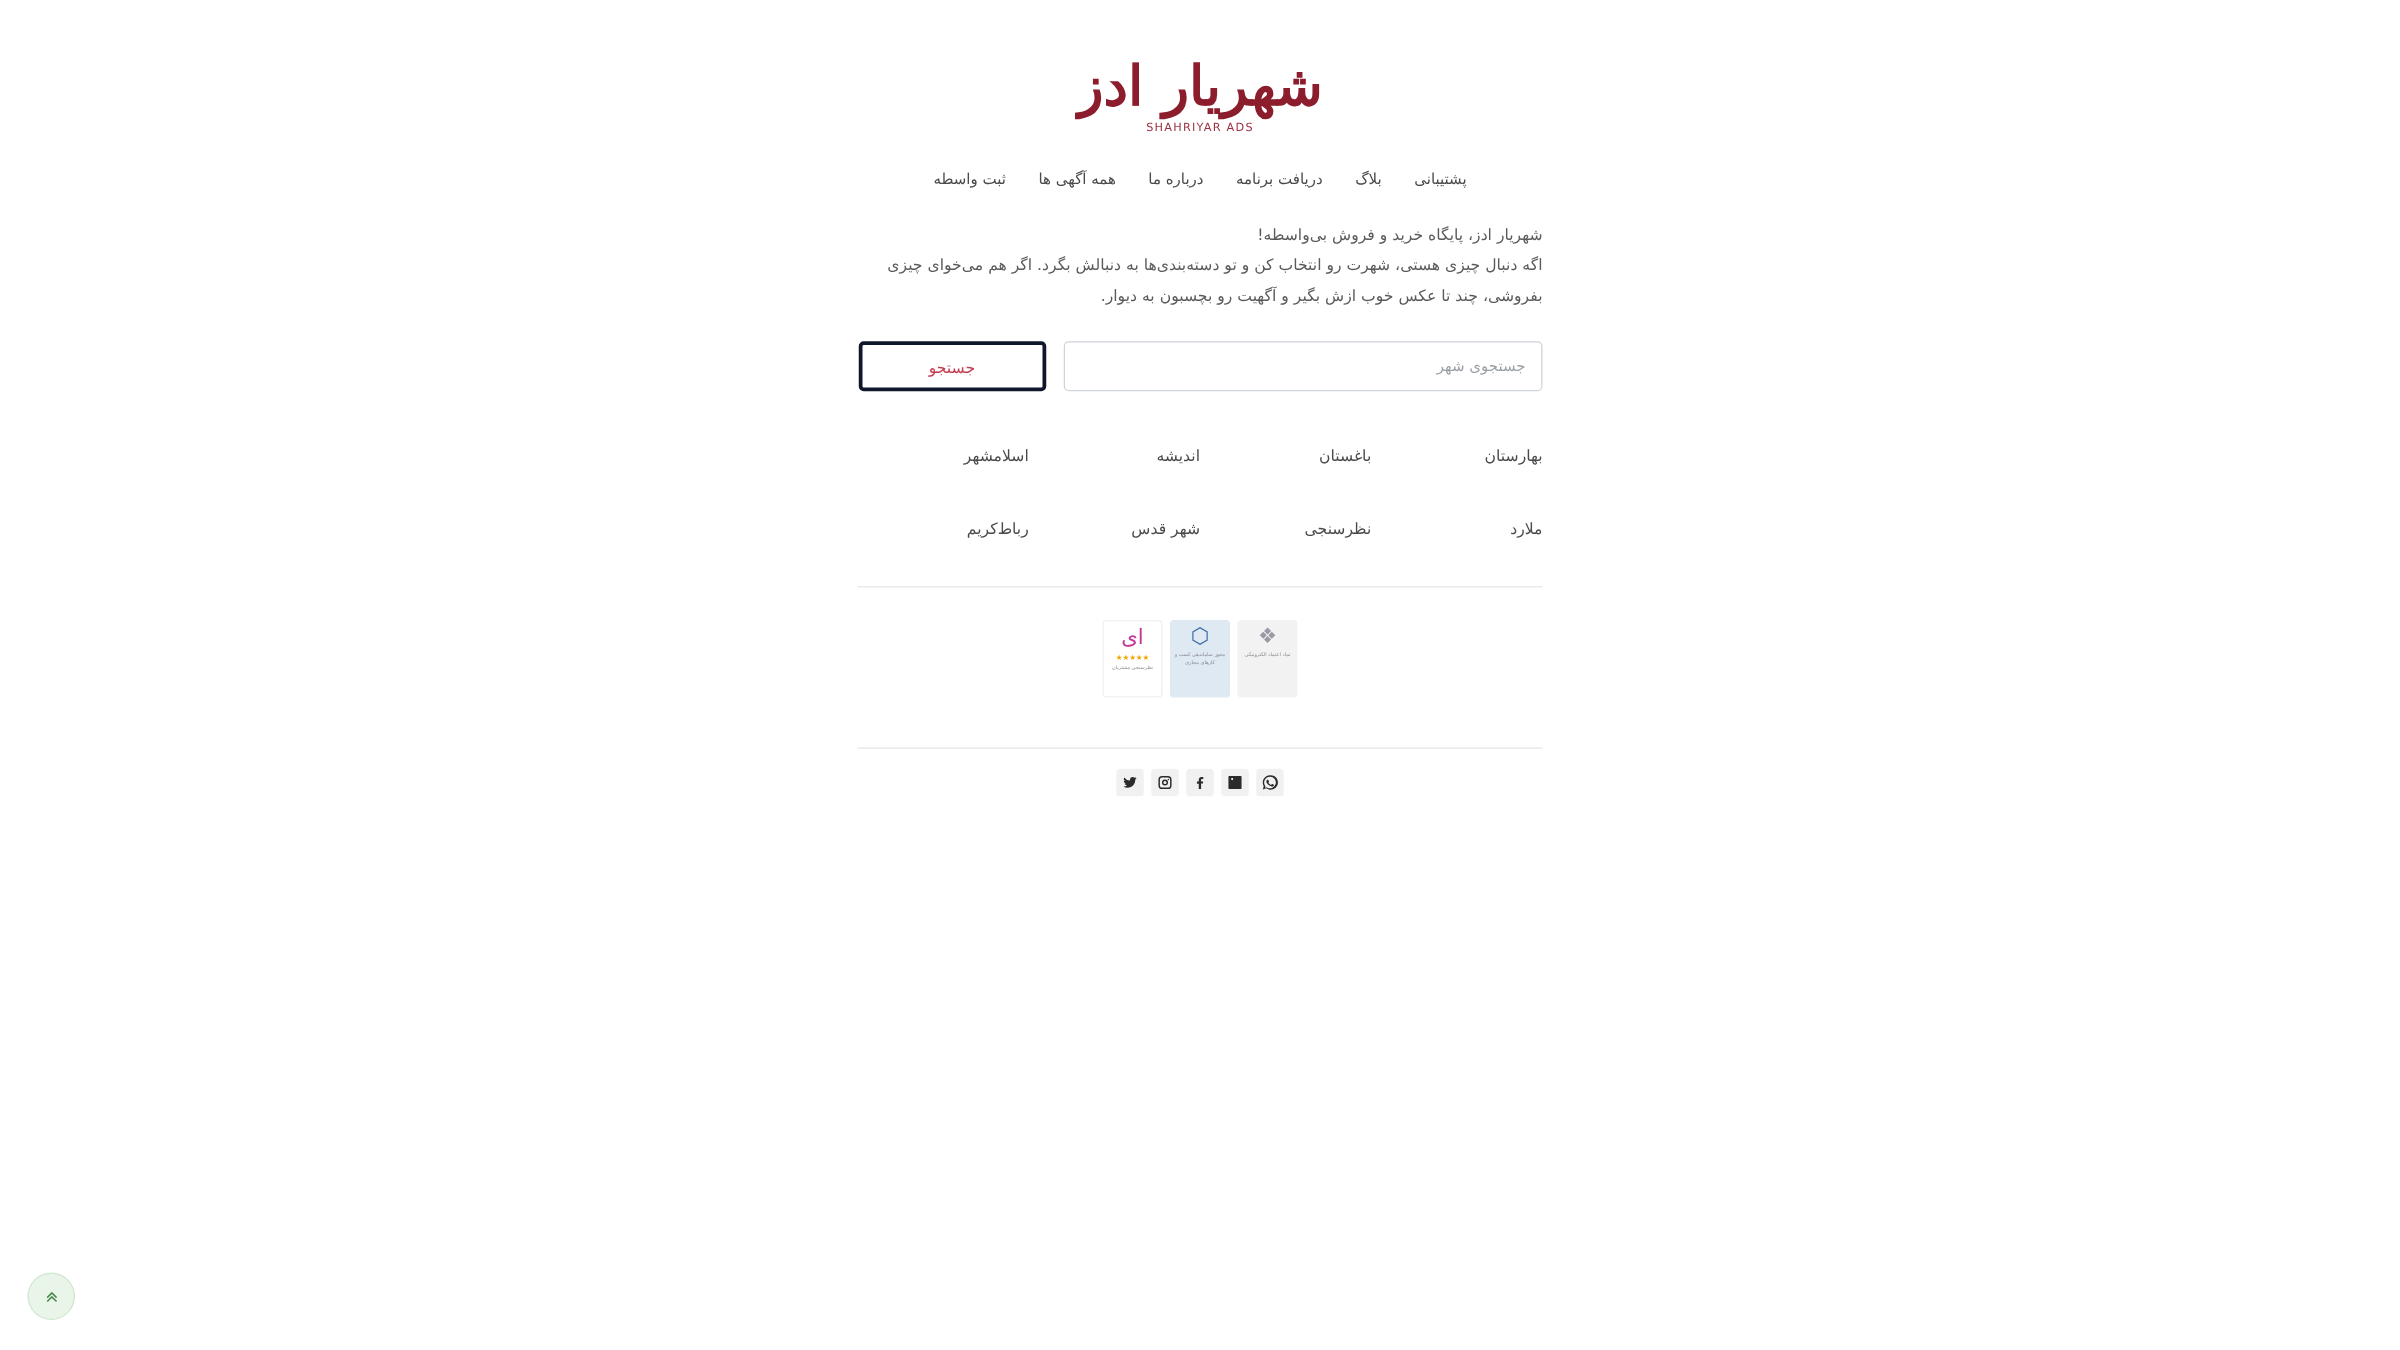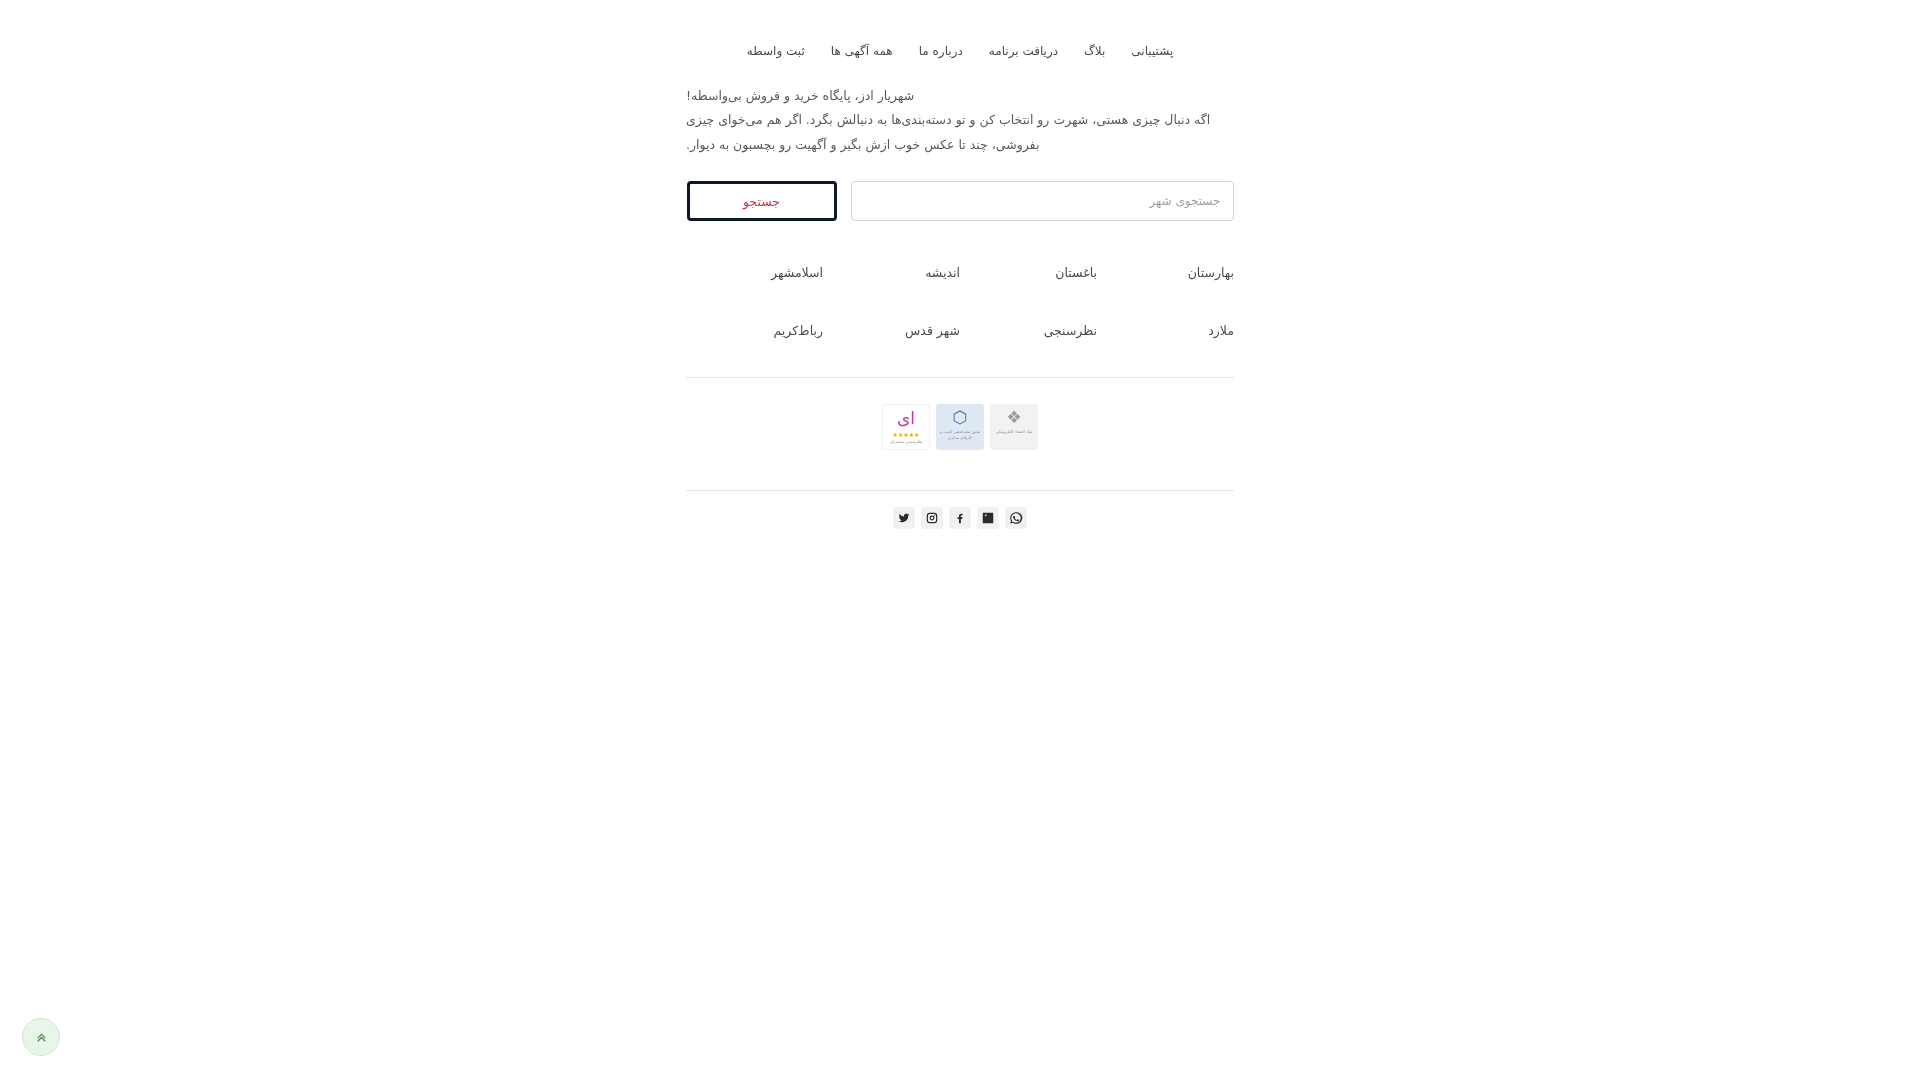--- a/index.html
+++ b/index.html
@@ -74,21 +74,21 @@
   .nav a {
     font-size: 12px;
     color: #4a4a4a;
     text-decoration: none;
     padding: 4px 13px;
     white-space: nowrap;
   }
 
   
   .intro {
-    text-align: left;
+    text-align: right;
     color: #5a5a5a;
     font-size: 12.5px;
     line-height: 1.95;
     padding: 6px 0 10px 0;
   }
   .intro .line1 { display: block; }
   .intro .line2 { display: block; }
 
   
   .search-row {
@@ -163,21 +163,21 @@
   
   .badges {
     display: flex;
     justify-content: center;
     align-items: flex-start;
     gap: 6px;
     padding: 26px 0 22px 0;
   }
   .badge {
     width: 48px;
-    height: 46px;
+    height: 62px;
     border-radius: 3px;
     display: flex;
     flex-direction: column;
     align-items: center;
     justify-content: flex-start;
     padding-top: 5px;
     box-sizing: border-box;
     font-size: 4.5px;
     line-height: 1.5;
     text-align: center;
@@ -235,20 +235,26 @@
   }
   .scroll-top svg { width: 15px; height: 15px; stroke: #4c8a4c; fill: none; stroke-width: 2; }
 </style>
 </head>
 <body>
 
 <div class="page">
 
   <div class="container">
 
+    <div class="logo-wrap">
+      <div class="logo">
+        <span class="logo-text">شهریار ادز</span>
+        <span class="logo-sub">SHAHRIYAR ADS</span>
+      </div>
+    </div>
 
     <nav class="nav">
       <a href="#">پشتیبانی</a>
       <a href="#">بلاگ</a>
       <a href="#">دریافت برنامه</a>
       <a href="#">درباره ما</a>
       <a href="#">همه آگهی ها</a>
       <a href="#">ثبت واسطه</a>
     </nav>
 

